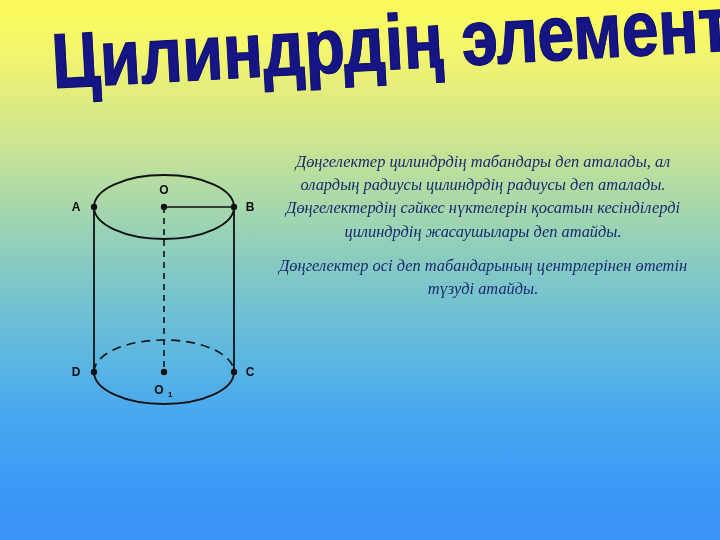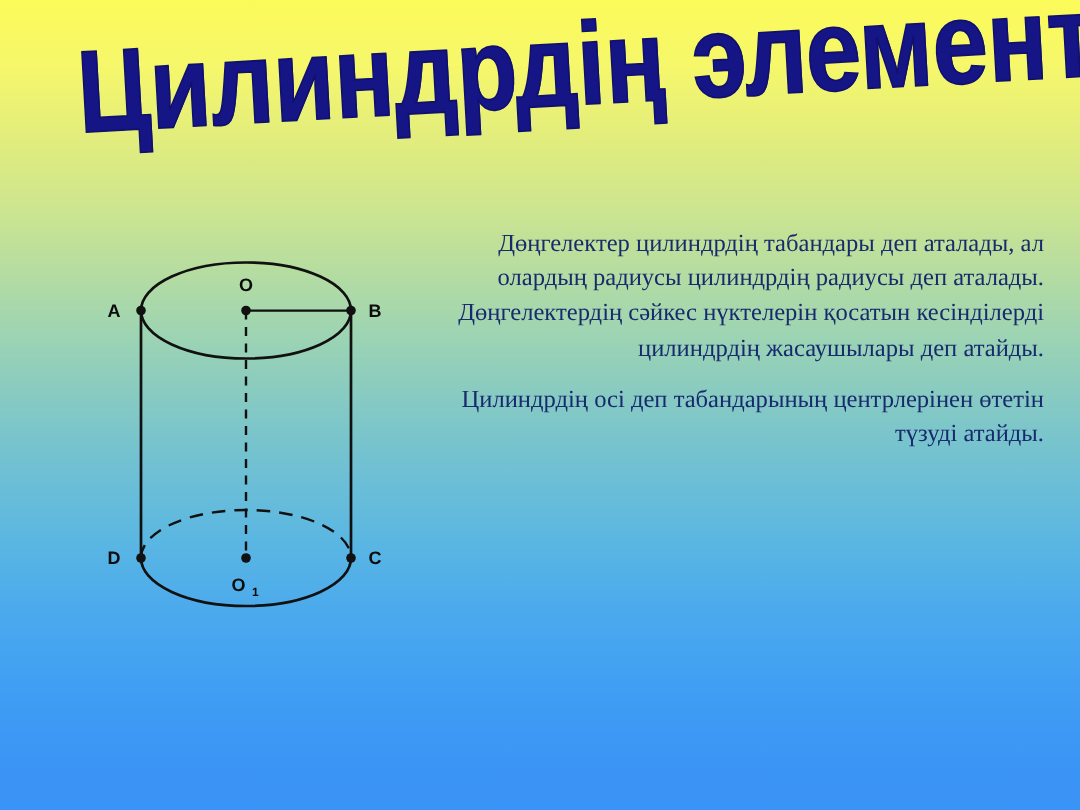--- a/index.html
+++ b/index.html
@@ -89,21 +89,22 @@
     left: 270px;
     top: 150px;
     width: 438px;
   }
   #bodytext p {
     margin: 0 12px 11px 0;
     font-family: "Liberation Serif", "DejaVu Serif", serif;
     font-size: 16.4px;
     line-height: 23.2px;
     color: #182a6e;
-    text-align: right;
+    text-align: center;
+    font-style: italic;
   }
   #bodytext p:last-child {
     margin-bottom: 0;
   }
 </style>
 </head>
 <body>
 
 <div id="slide">
 
@@ -140,16 +141,16 @@
       <text class="fig-label" x="106" y="31" text-anchor="middle">O</text>
       <text class="fig-label" x="18" y="213" text-anchor="middle">D</text>
       <text class="fig-label" x="192" y="213" text-anchor="middle">C</text>
       <text class="fig-label" x="101" y="231" text-anchor="middle">O</text>
       <text class="fig-label-sub" x="110" y="234" text-anchor="start">1</text>
     </svg>
   </div>
 
   <div id="bodytext">
     <p>Дөңгелектер цилиндрдің табандары деп аталады, ал олардың радиусы цилиндрдің радиусы деп аталады. Дөңгелектердің сәйкес нүктелерін қосатын кесінділерді цилиндрдің жасаушылары деп атайды.</p>
-    <p>Цилиндрдің осі деп табандарының центрлерінен өтетін түзуді атайды.</p>
+    <p>Дөңгелектер осі деп табандарының центрлерінен өтетін түзуді атайды.</p>
   </div>
 
 </div>
 
 </body></html>

